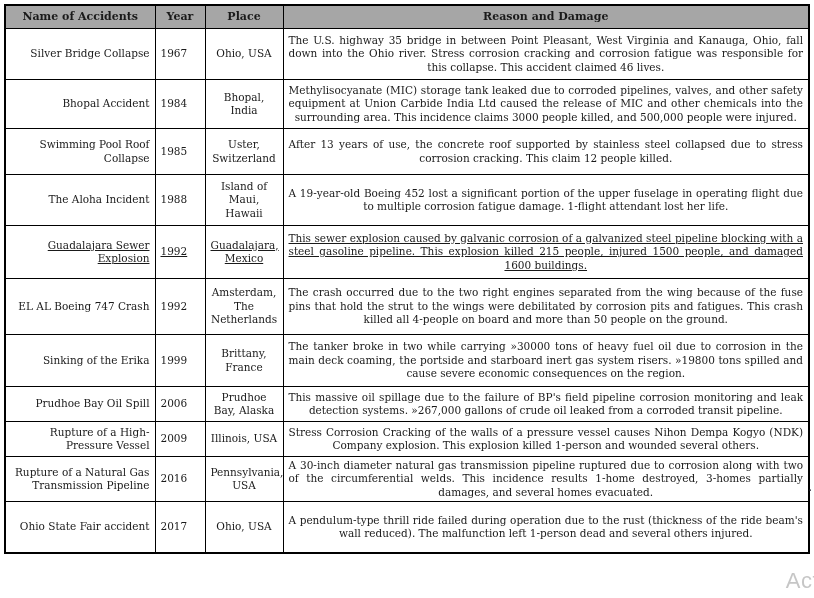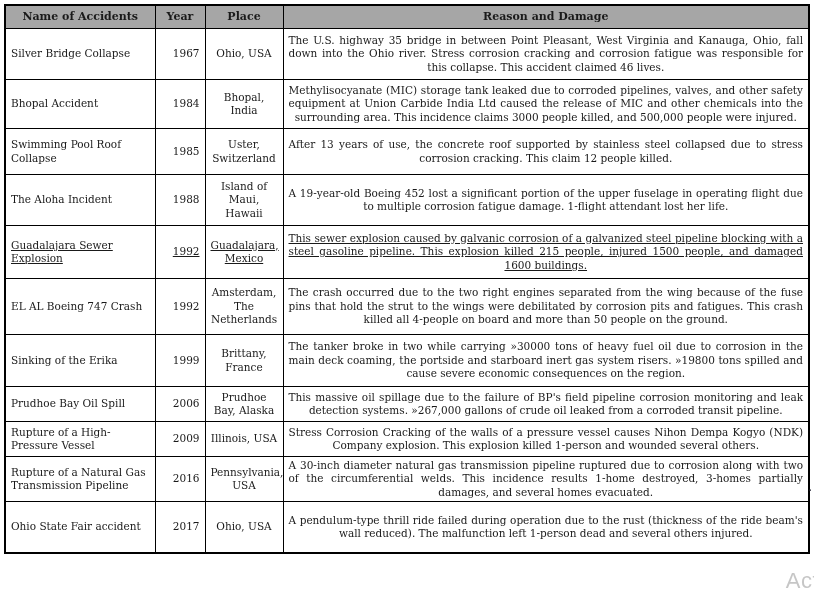--- a/index.html
+++ b/index.html
@@ -36,22 +36,22 @@
     margin-left: 29px;
   }
   table.accidents th {
     background: #a6a6a6;
     font-weight: bold;
     font-size: 11px;
     text-align: center;
     height: 20px;
     padding: 1px 4px;
   }
-  td.c-name  { text-align: left; }
-  td.c-year  { text-align: right; }
+  td.c-name  { text-align: right; }
+  td.c-year  { text-align: left; }
   td.c-place { text-align: center; }
   td.c-reason {
     text-align: justify;
     text-align-last: center;
   }
   
   tbody tr:nth-child(1)  { height: 51px; }
   tbody tr:nth-child(2)  { height: 49px; }
   tbody tr:nth-child(3)  { height: 46px; }
   tbody tr:nth-child(4)  { height: 51px; }

